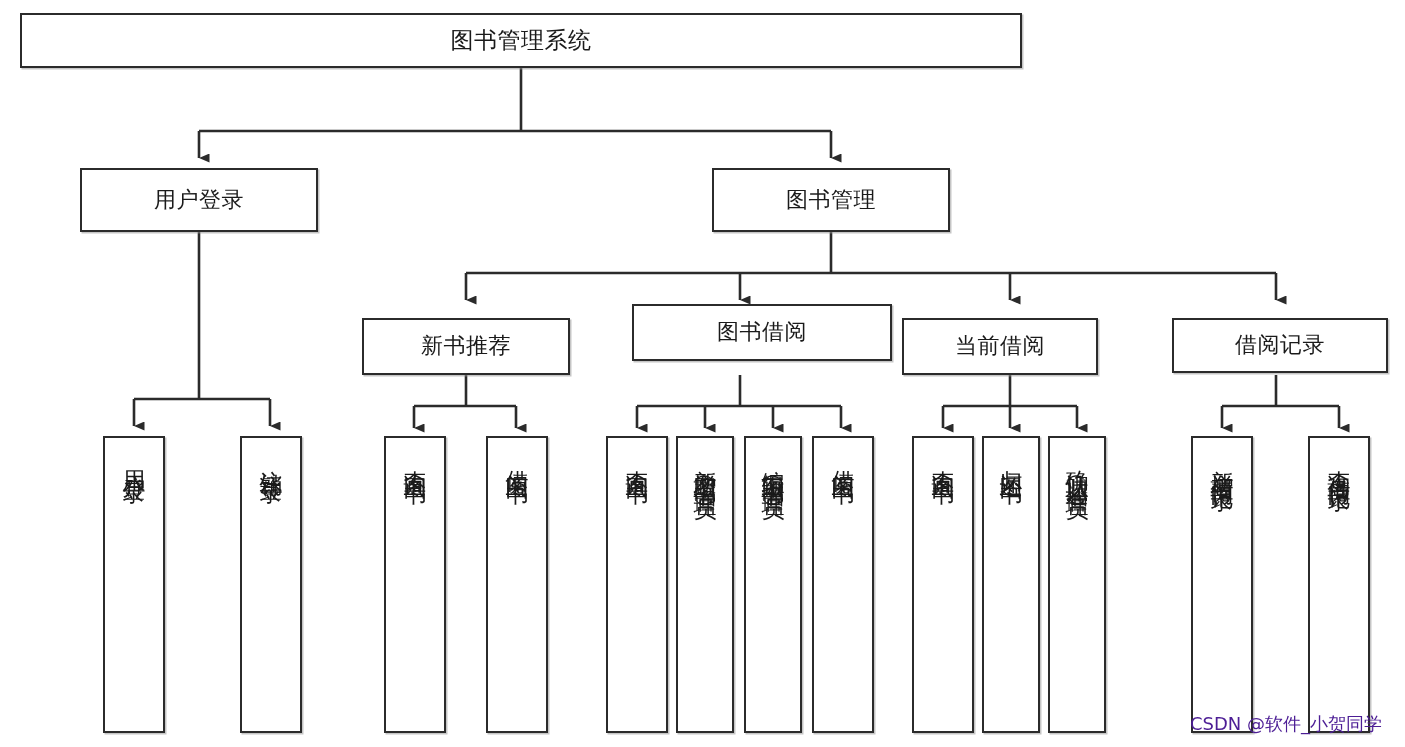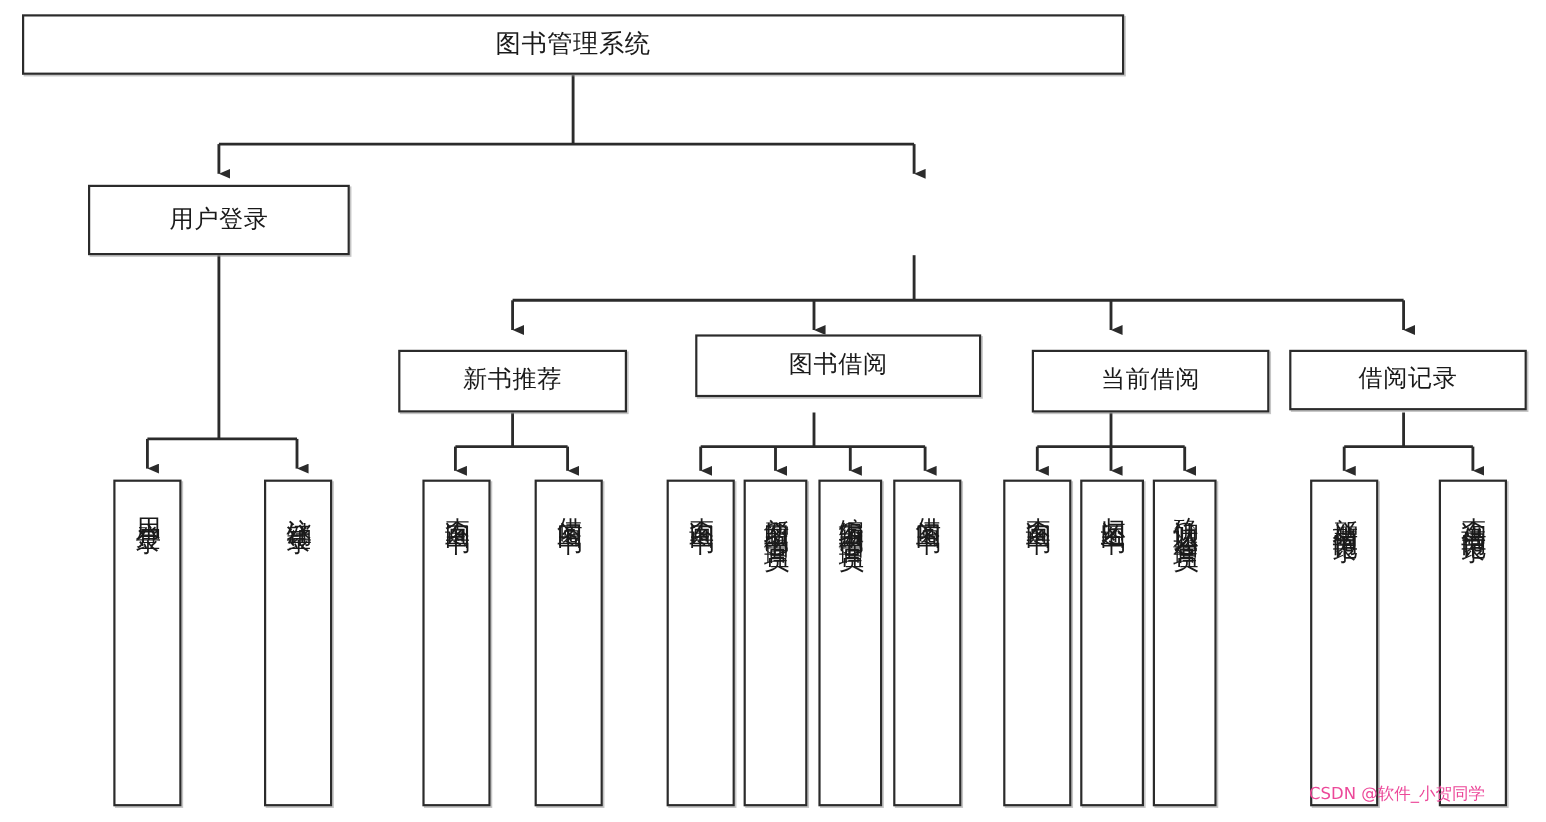--- a/index.html
+++ b/index.html
@@ -53,22 +53,22 @@
     writing-mode: vertical-rl;
     text-orientation: upright;
     font-size: 23px;
     letter-spacing: 4px;
     line-height: 1;
   }
   .watermark {
     position: absolute;
     left: 1190px;
     top: 712px;
-    font-size: 15px;
-    color: #ec4899;
+    font-size: 18px;
+    color: #4c1d95;
     white-space: nowrap;
     pointer-events: none;
     font-family: "DejaVu Sans", "Liberation Sans", sans-serif;
   }
 </style>
 </head>
 <body>
 
 <div id="diagram-root">
 
@@ -123,30 +123,33 @@
   </svg>
 
   <div class="node-box horiz root-box" style="left:20px; top:13px; width:1002px; height:55px;">
     <span class="node-label">图书管理系统</span>
   </div>
 
   <div class="node-box horiz" style="left:80px; top:168px; width:238px; height:64px;">
     <span class="node-label">用户登录</span>
   </div>
 
+  <div class="node-box horiz" style="left:712px; top:168px; width:238px; height:64px;">
+    <span class="node-label">图书管理</span>
+  </div>
 
   <div class="node-box horiz" style="left:362px; top:318px; width:208px; height:57px;">
     <span class="node-label">新书推荐</span>
   </div>
 
   <div class="node-box horiz" style="left:632px; top:304px; width:260px; height:57px;">
     <span class="node-label">图书借阅</span>
   </div>
 
-  <div class="node-box horiz" style="left:902px; top:318px; width:216px; height:57px;margin-left:36px;">
+  <div class="node-box horiz" style="left:902px; top:318px; width:196px; height:57px;">
     <span class="node-label">当前借阅</span>
   </div>
 
   <div class="node-box horiz" style="left:1172px; top:318px; width:216px; height:55px;">
     <span class="node-label">借阅记录</span>
   </div>
 
   <div class="node-box vert" style="left:103px; top:436px; width:62px; height:297px;">
     <span class="node-label">用户登录</span>
   </div>

